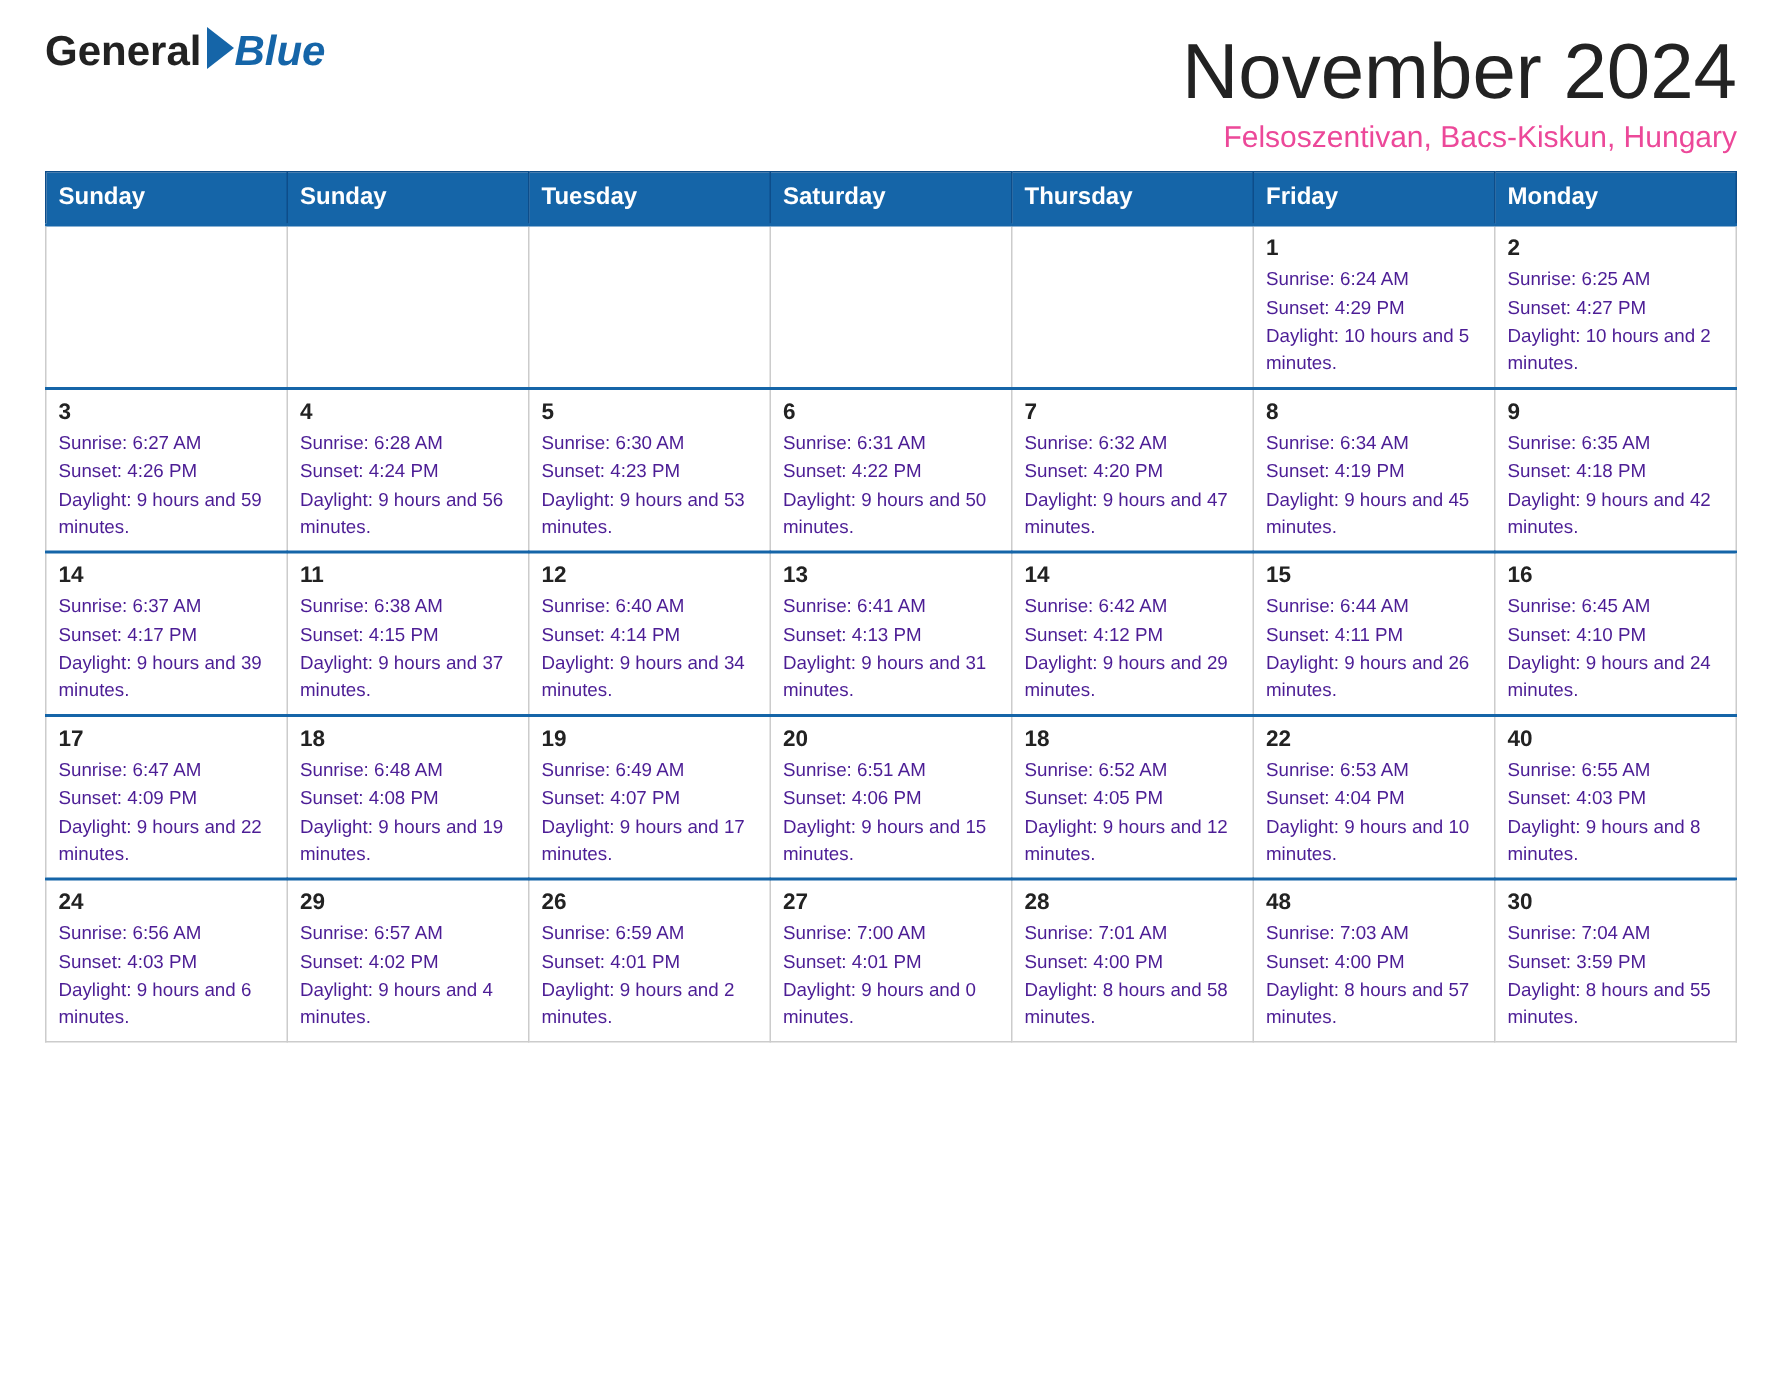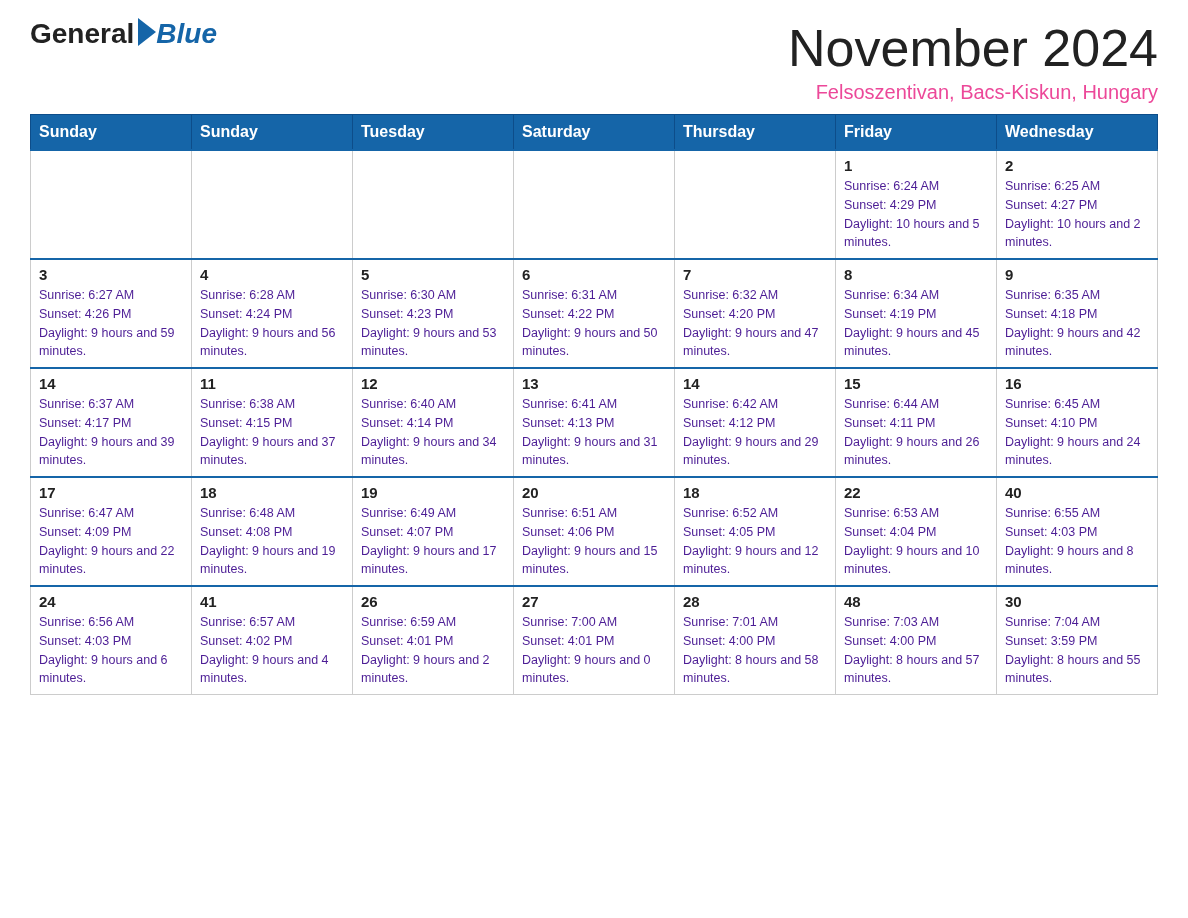--- a/index.html
+++ b/index.html
@@ -122,21 +122,21 @@
 
 <table class="calendar">
   <thead>
     <tr>
     <th>Sunday</th>
         <th>Sunday</th>
         <th>Tuesday</th>
         <th>Saturday</th>
         <th>Thursday</th>
         <th>Friday</th>
-        <th>Wednesday</th>
+        <th>Monday</th>
       </tr>
   </thead>
   <tbody id="calendar-body">
   <tr>
         <td class="empty-cell"></td>
         <td class="empty-cell"></td>
         <td class="empty-cell"></td>
         <td class="empty-cell"></td>
         <td class="empty-cell"></td>
         <td>
@@ -237,21 +237,21 @@
           <div class="day-number">40</div>
           <div class="day-info">Sunrise: 6:55 AM<br>Sunset: 4:03 PM<br>Daylight: 9 hours and 8 minutes.</div>
         </td>
       </tr>
       <tr>
         <td>
           <div class="day-number">24</div>
           <div class="day-info">Sunrise: 6:56 AM<br>Sunset: 4:03 PM<br>Daylight: 9 hours and 6 minutes.</div>
         </td>
         <td>
-          <div class="day-number">41</div>
+          <div class="day-number">29</div>
           <div class="day-info">Sunrise: 6:57 AM<br>Sunset: 4:02 PM<br>Daylight: 9 hours and 4 minutes.</div>
         </td>
         <td>
           <div class="day-number">26</div>
           <div class="day-info">Sunrise: 6:59 AM<br>Sunset: 4:01 PM<br>Daylight: 9 hours and 2 minutes.</div>
         </td>
         <td>
           <div class="day-number">27</div>
           <div class="day-info">Sunrise: 7:00 AM<br>Sunset: 4:01 PM<br>Daylight: 9 hours and 0 minutes.</div>
         </td>

